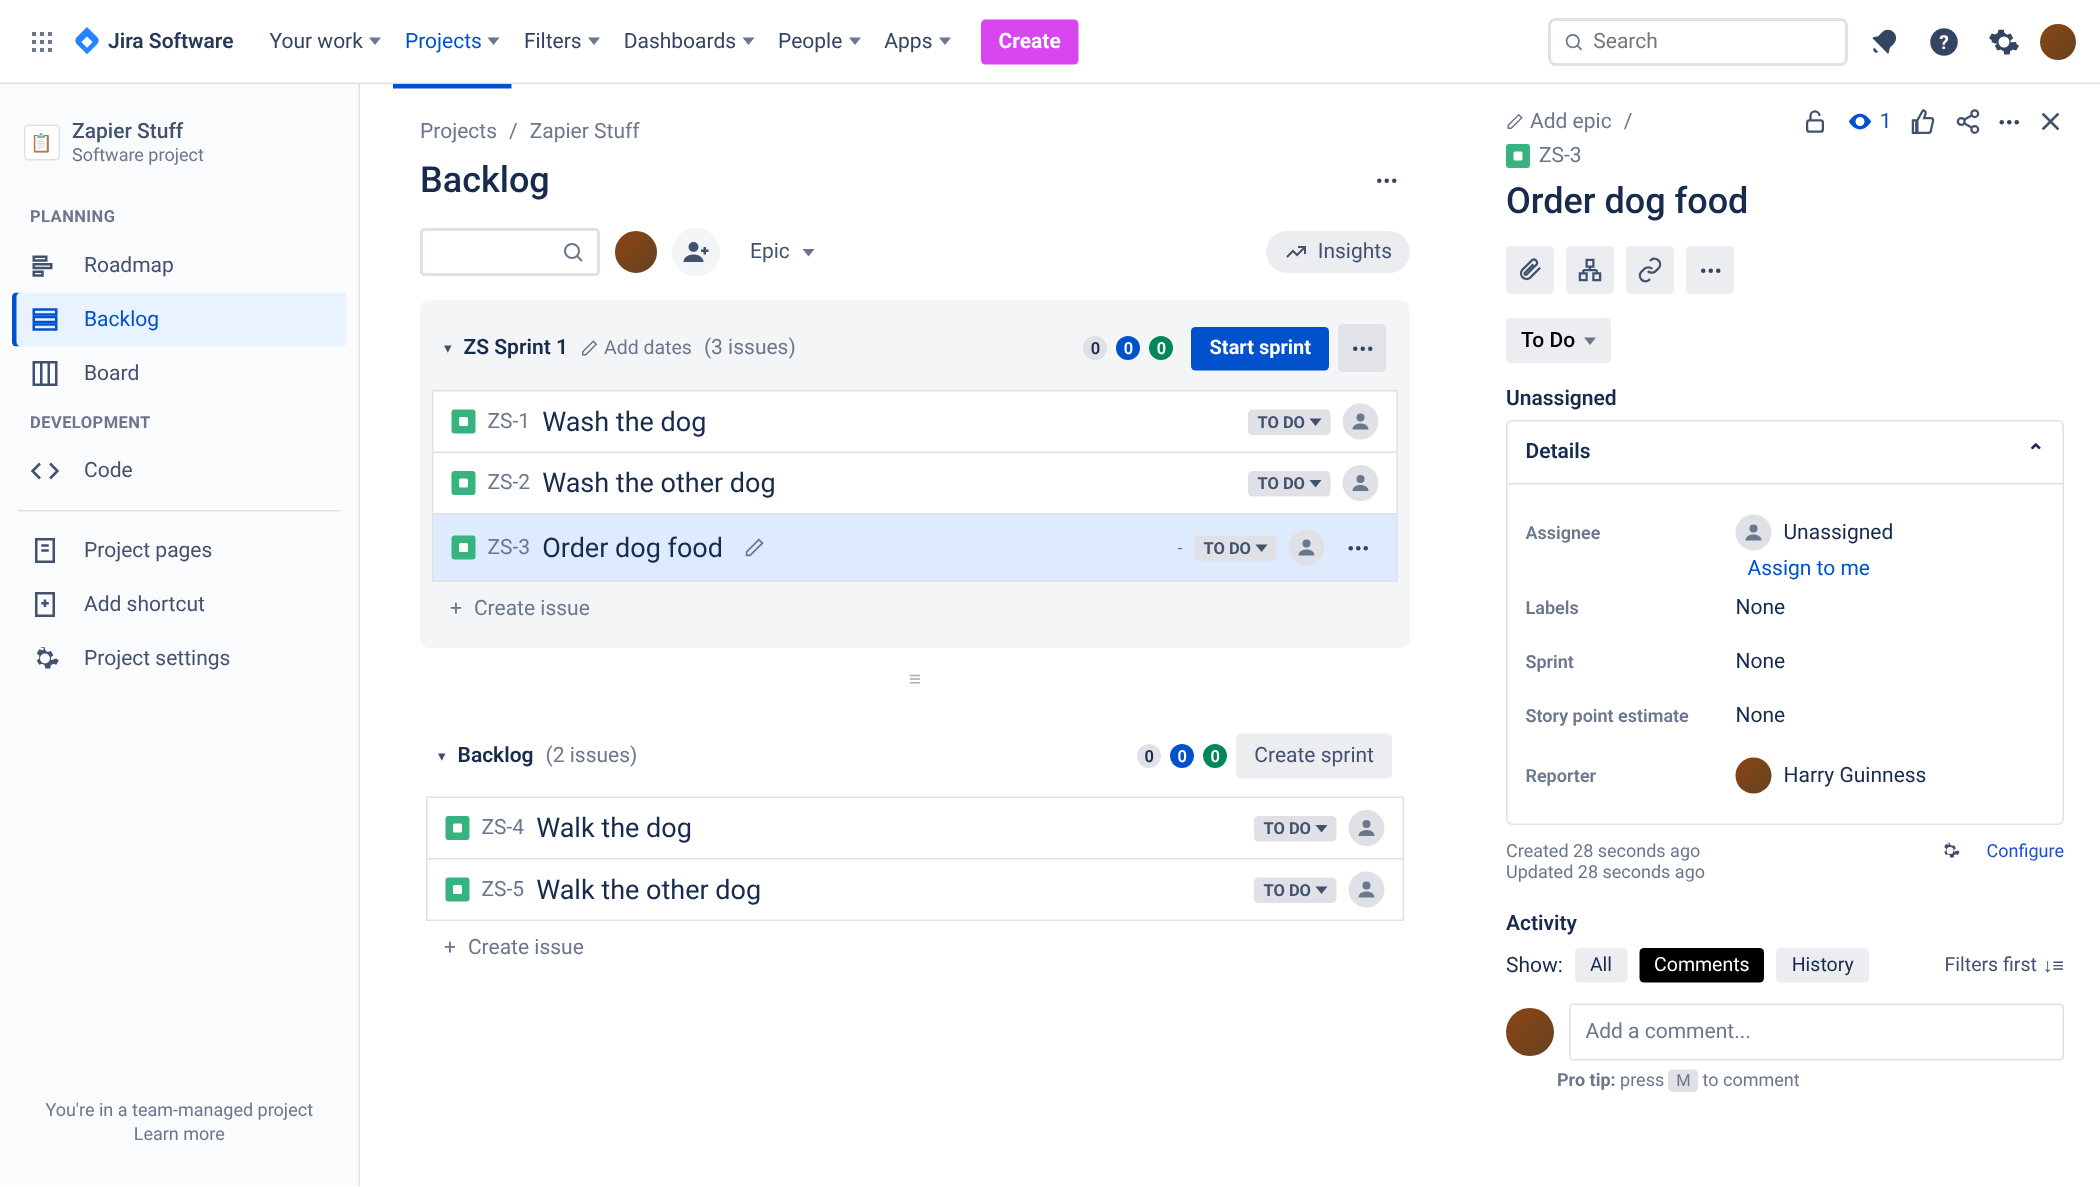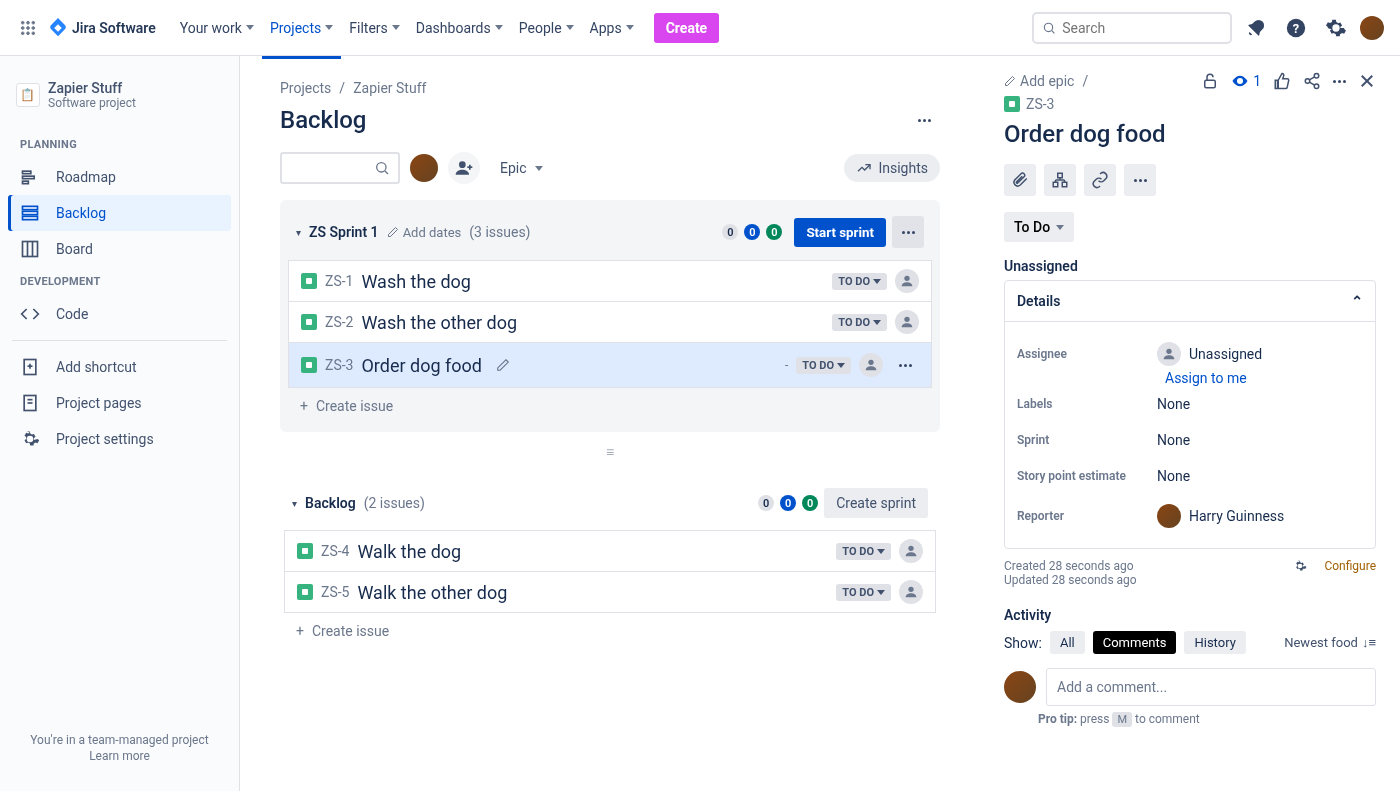--- a/index.html
+++ b/index.html
@@ -92,21 +92,21 @@
 .section-h{font-weight:600;margin-bottom:6px}
 .desc-placeholder{color:#6B778C;margin-bottom:20px;cursor:text}
 .details-box{border:1px solid #DFE1E6;border-radius:4px;margin-bottom:10px}
 .details-head{padding:12px;font-weight:600;display:flex;justify-content:space-between;cursor:pointer;border-bottom:1px solid #DFE1E6}
 .details-body{padding:10px 12px}
 .field-row{display:flex;padding:10px 0;align-items:center}
 .field-label{width:140px;font-size:12px;font-weight:600;color:#6B778C}
 .field-val{font-size:14px;color:#172B4D;display:flex;align-items:center;gap:8px}
 .assign-link{color:#0052CC;cursor:pointer;font-size:14px;margin-left:148px;margin-top:-6px;display:block}
 .timestamps{display:flex;justify-content:space-between;align-items:flex-start;font-size:12px;color:#6B778C;margin-bottom:20px}
-.configure{display:flex;align-items:center;gap:17px;cursor:pointer;color:#a16207}
+.configure{display:flex;align-items:center;gap:17px;cursor:pointer;color:#1d4ed8}
 .activity-row{display:flex;align-items:center;gap:8px;margin-top:8px}
 .tab-pill{padding:4px 10px;border-radius:3px;background:rgba(9,30,66,0.08);font-size:13px;cursor:pointer}
 .tab-pill.active{background:#000000;color:#fff}
 .newest{margin-left:auto;font-size:13px;color:#42526E;cursor:pointer;display:flex;align-items:center;gap:4px}
 .comment-row{display:flex;gap:10px;margin-top:14px;align-items:center}
 .comment-input{flex:1;border:1px solid #DFE1E6;border-radius:3px;padding:10px;color:#6B778C;cursor:text}
 .protip{font-size:12px;color:#6B778C;margin-top:6px;margin-left:34px}
 .kbd{background:#DFE1E6;padding:1px 5px;border-radius:3px;font-size:11px}
 svg{display:block}
 </style>
@@ -238,35 +238,35 @@
             <polyline points="8 6 2 12 8 18"></polyline>
           </svg>
         </span>
         <span>Code</span>
       </div>
     <div class="divider"></div>
     <div class="side-item">
         <span class="side-icon">
           <svg width="20" height="20" viewBox="0 0 24 24" fill="none" stroke="#42526E" stroke-width="2">
             <rect x="5" y="3" width="14" height="18"></rect>
+            <line x1="9" y1="8" x2="15" y2="8"></line>
+            <line x1="9" y1="12" x2="15" y2="12"></line>
+          </svg>
+        </span>
+        <span>Project pages</span>
+      </div>
+    <div class="side-item">
+        <span class="side-icon">
+          <svg width="20" height="20" viewBox="0 0 24 24" fill="none" stroke="#42526E" stroke-width="2">
+            <rect x="5" y="3" width="14" height="18"></rect>
             <line x1="12" y1="8" x2="12" y2="14"></line>
             <line x1="9" y1="11" x2="15" y2="11"></line>
           </svg>
         </span>
         <span>Add shortcut</span>
-      </div>
-    <div class="side-item">
-        <span class="side-icon">
-          <svg width="20" height="20" viewBox="0 0 24 24" fill="none" stroke="#42526E" stroke-width="2">
-            <rect x="5" y="3" width="14" height="18"></rect>
-            <line x1="9" y1="8" x2="15" y2="8"></line>
-            <line x1="9" y1="12" x2="15" y2="12"></line>
-          </svg>
-        </span>
-        <span>Project pages</span>
       </div>
     <div class="side-item">
         <span class="side-icon">
           <svg width="20" height="20" viewBox="0 0 24 24" fill="#42526E">
             <path d="M12 8a4 4 0 100 8 4 4 0 000-8zm9 4l2 1.6-2 3.4-2.4-.8a7 7 0 01-2 1.2l-.4 2.5h-4l-.4-2.5a7 7 0 01-2-1.2l-2.4.8-2-3.4 2-1.6a7 7 0 010-2.4l-2-1.6 2-3.4 2.4.8a7 7 0 012-1.2L7.9 3h4l.4 2.5a7 7 0 012 1.2l2.4-.8 2 3.4-2 1.6a7 7 0 010 2.4z"></path>
           </svg>
         </span>
         <span>Project settings</span>
       </div>
     <div class="sidebar-footer">
@@ -601,21 +601,21 @@
             </svg>
             <span>Configure</span>
           </div>
       </div>
       <div class="section-h">Activity</div>
       <div class="activity-row">
         <span>Show:</span>
         <span class="tab-pill">All</span>
         <span class="tab-pill active">Comments</span>
         <span class="tab-pill">History</span>
-        <span class="newest"><span>Newest food</span> ↓≡</span>
+        <span class="newest"><span>Filters first</span> ↓≡</span>
       </div>
       <div class="comment-row">
         <div class="avatar" style="width:32px;height:32px"></div>
         <div class="comment-input">Add a comment...</div>
       </div>
       <div class="protip"><b>Pro tip:</b><span> press </span><span class="kbd">M</span><span> to comment</span></div>
     </div>
   </div>
 </div>
 

